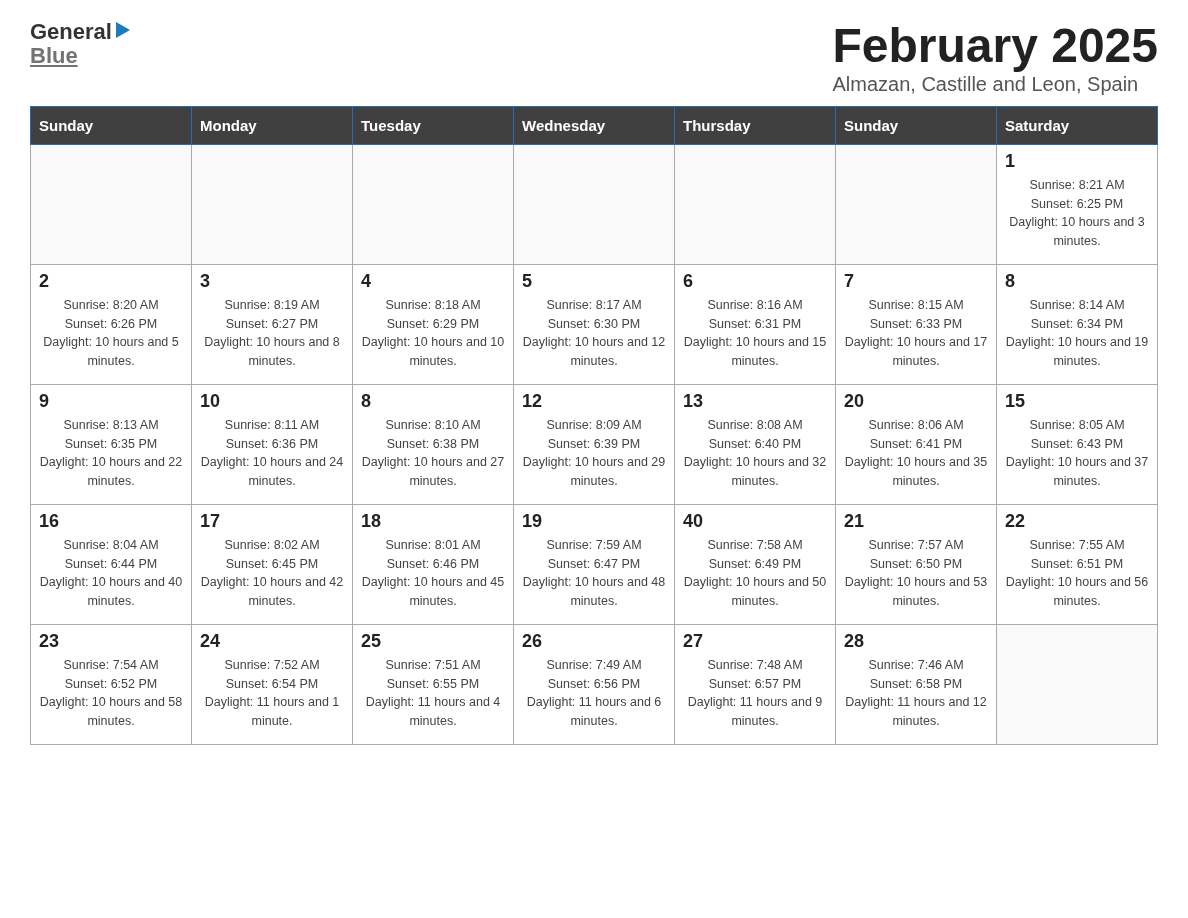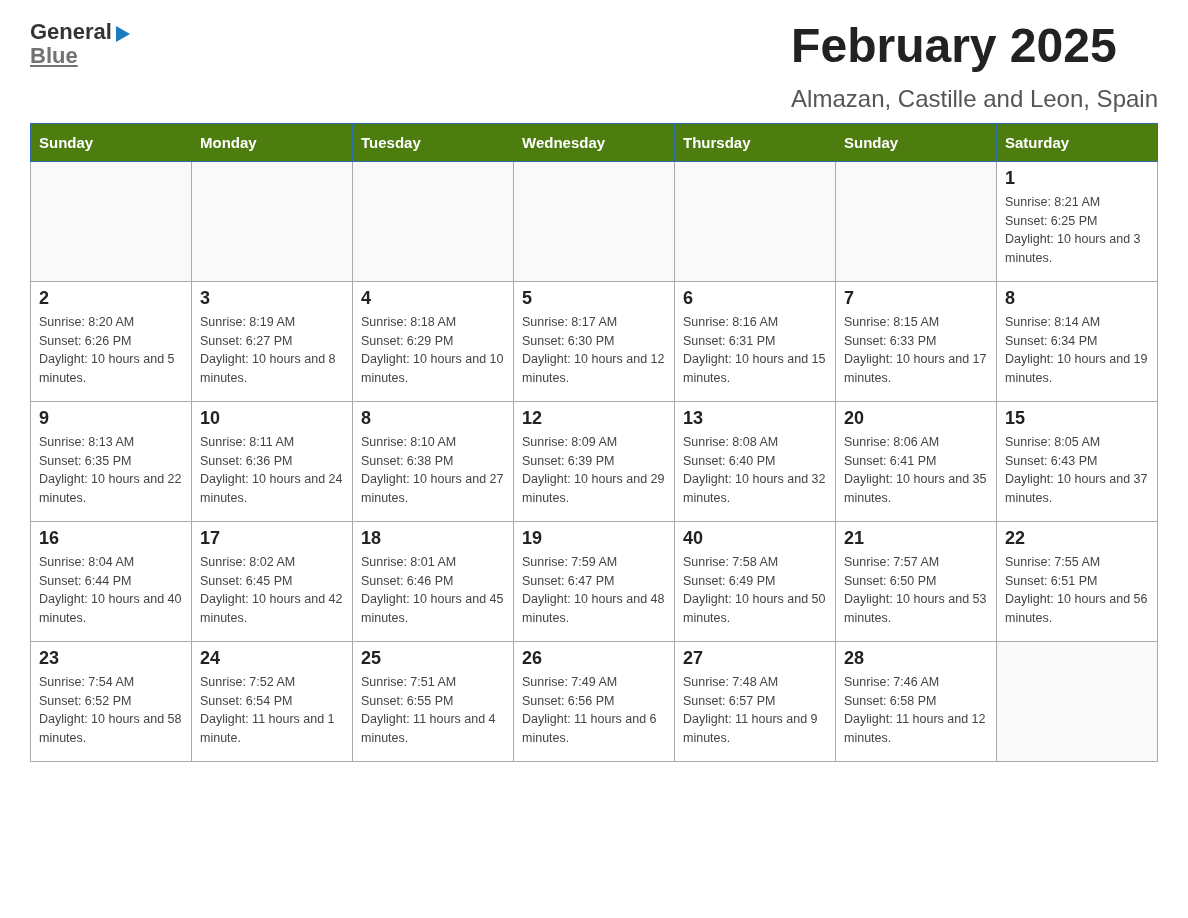--- a/index.html
+++ b/index.html
@@ -50,31 +50,31 @@
     .title-block {
       text-align: left;
     }
     .main-title {
       font-size: 48px;
       font-weight: bold;
       color: #222;
       line-height: 1.1;
     }
     .subtitle {
-      font-size: 24px;
+      font-size: 20px;
       color: #555;
-      margin-top: 12px;
+      margin-top: 0;
     }
     .calendar {
       width: 100%;
       border-collapse: collapse;
       margin-top: 10px;
     }
     .calendar thead tr th {
-      background-color: #4d7c0f;
+      background-color: #404040;
       color: #fff;
       font-size: 15px;
       font-weight: bold;
       padding: 10px 8px;
       text-align: left;
       border: 1px solid #2b6cb0;
     }
     .calendar tbody tr td {
       border: 1px solid #aaa;
       vertical-align: top;
@@ -92,31 +92,32 @@
       font-size: 18px;
       font-weight: bold;
       color: #222;
       display: block;
       margin-bottom: 4px;
     }
     .day-info {
       font-size: 12.5px;
       color: #444;
       line-height: 1.5;
+      text-align: center;
     }
     .row-border td {
       border-top: 2px solid #2b6cb0;
     }
   </style>
 </head>
 <body>
 
 <div class="header">
   <div class="logo">
-    <div style="display:flex; align-items:flex-end;">
+    <div style="display:flex; align-items:center;">
       <span class="logo-general">General</span>
       <span class="logo-arrow"></span>
     </div>
     <span class="logo-blue">Blue</span>
   </div>
   <div class="title-block">
     <div class="main-title">February 2025</div>
     <div class="subtitle">Almazan, Castille and Leon, Spain</div>
   </div>
 </div>

